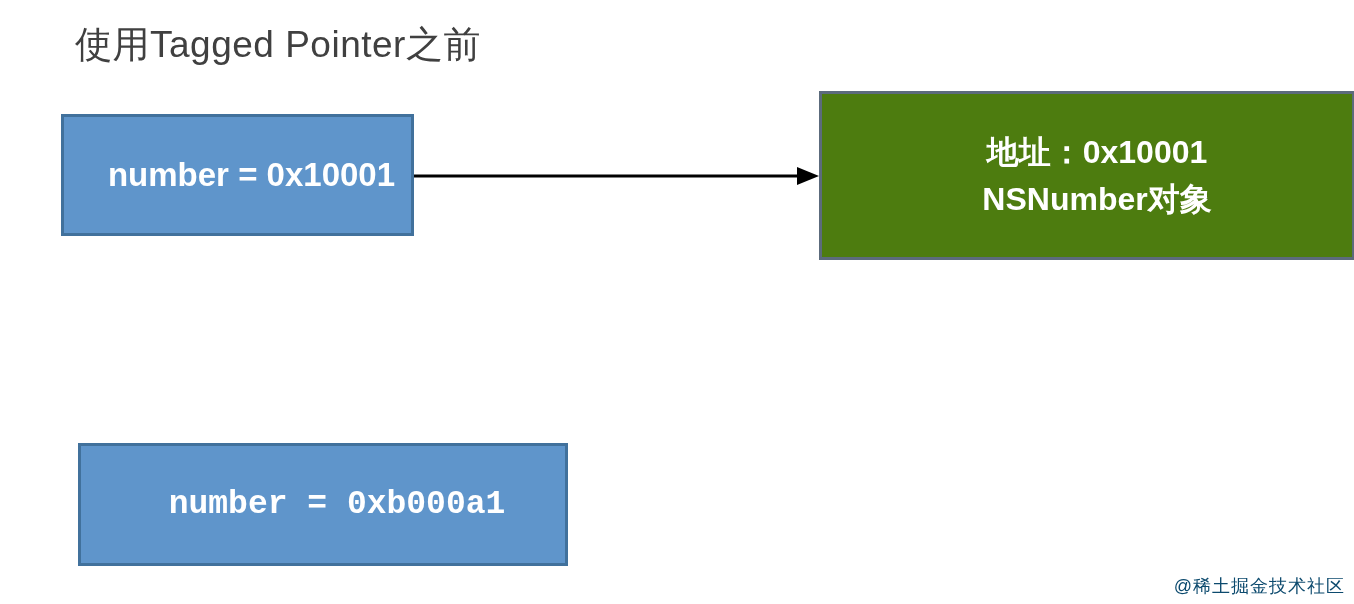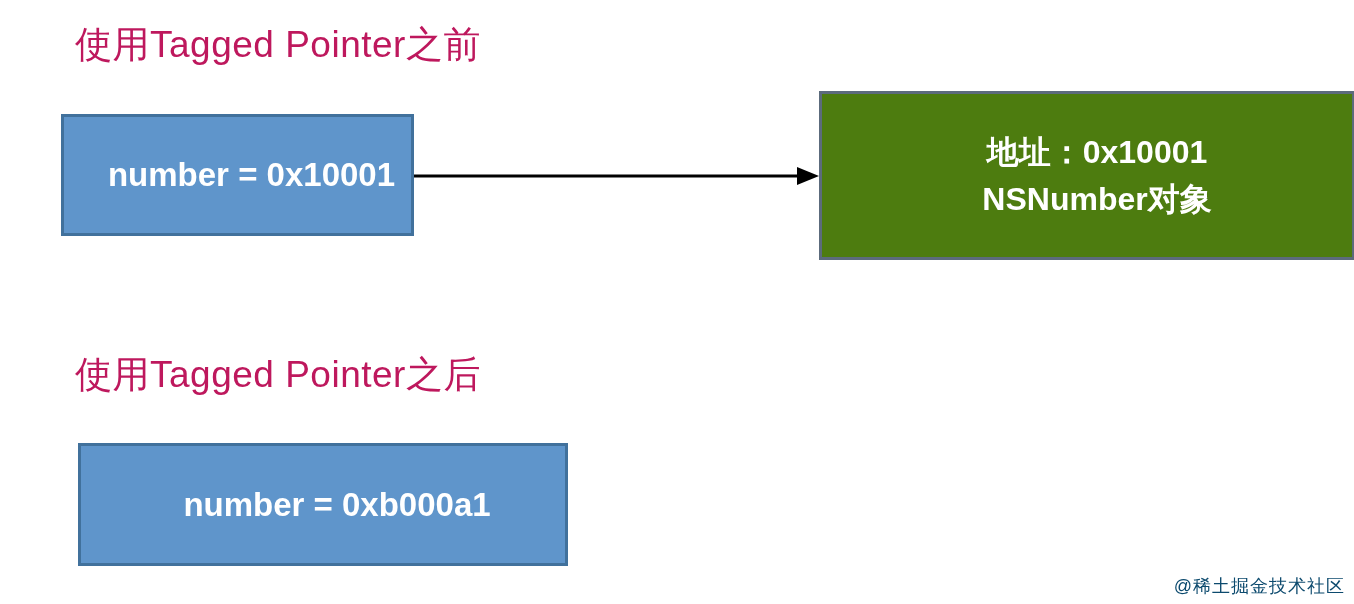--- a/index.html
+++ b/index.html
@@ -10,21 +10,21 @@
   }
   .canvas {
     position: relative;
     width: 1354px;
     height: 604px;
     background: #ffffff;
     overflow: hidden;
   }
   .section-title {
     position: absolute;
-    color: #be185d;
+    color: #404040;
     font-size: 37px;
     font-weight: 500;
     letter-spacing: 0.5px;
     white-space: nowrap;
   }
   .title-before { left: 75px; top: 20px; }
   .title-after  { left: 75px; top: 350px; }
 
   .box {
     position: absolute;
@@ -42,21 +42,21 @@
     font-size: 33px;
     font-weight: 600;
     padding-left: 28px;
   }
   .pointer-box-before {
     left: 61px; top: 114px;
     width: 353px; height: 122px;
   }
   .pointer-box-after {
     left: 78px; top: 443px;
-    width: 490px; height: 123px;
+    width: 490px; height: 123px; font-family: Liberation Mono, monospace;
   }
   .box-orange {
     background: #4d7c0f;
     border: 3px solid #5c6b7c;
     left: 819px; top: 91px;
     width: 536px; height: 169px;
     font-size: 32px;
     font-weight: 600;
     line-height: 1.44;
     padding-left: 20px;
@@ -88,19 +88,18 @@
   <svg class="arrow" viewBox="0 0 406 32" aria-hidden="true">
     <line x1="0" y1="16" x2="384" y2="16" stroke="#000000" stroke-width="3"></line>
     <polygon points="383,7 405,16 383,25" fill="#000000"></polygon>
   </svg>
 
   <div class="box box-orange">
     <div>地址：0x10001</div>
     <div>NSNumber对象</div>
   </div>
 
-  <div class="section-title title-after">使用Tagged Pointer之后</div>
 
   <div class="box box-blue pointer-box-after">number = 0xb000a1</div>
 
   <div class="watermark">@稀土掘金技术社区</div>
 
 </div>
 
 </body></html>

